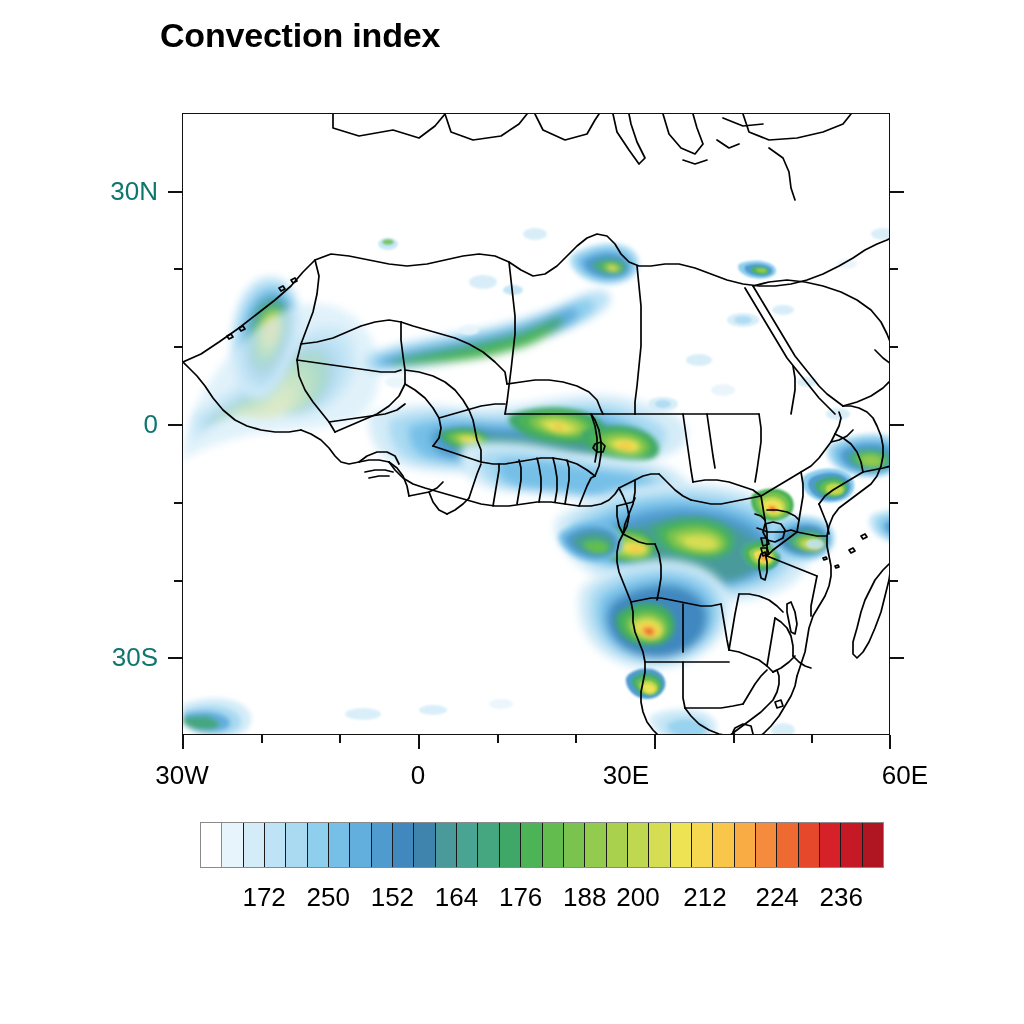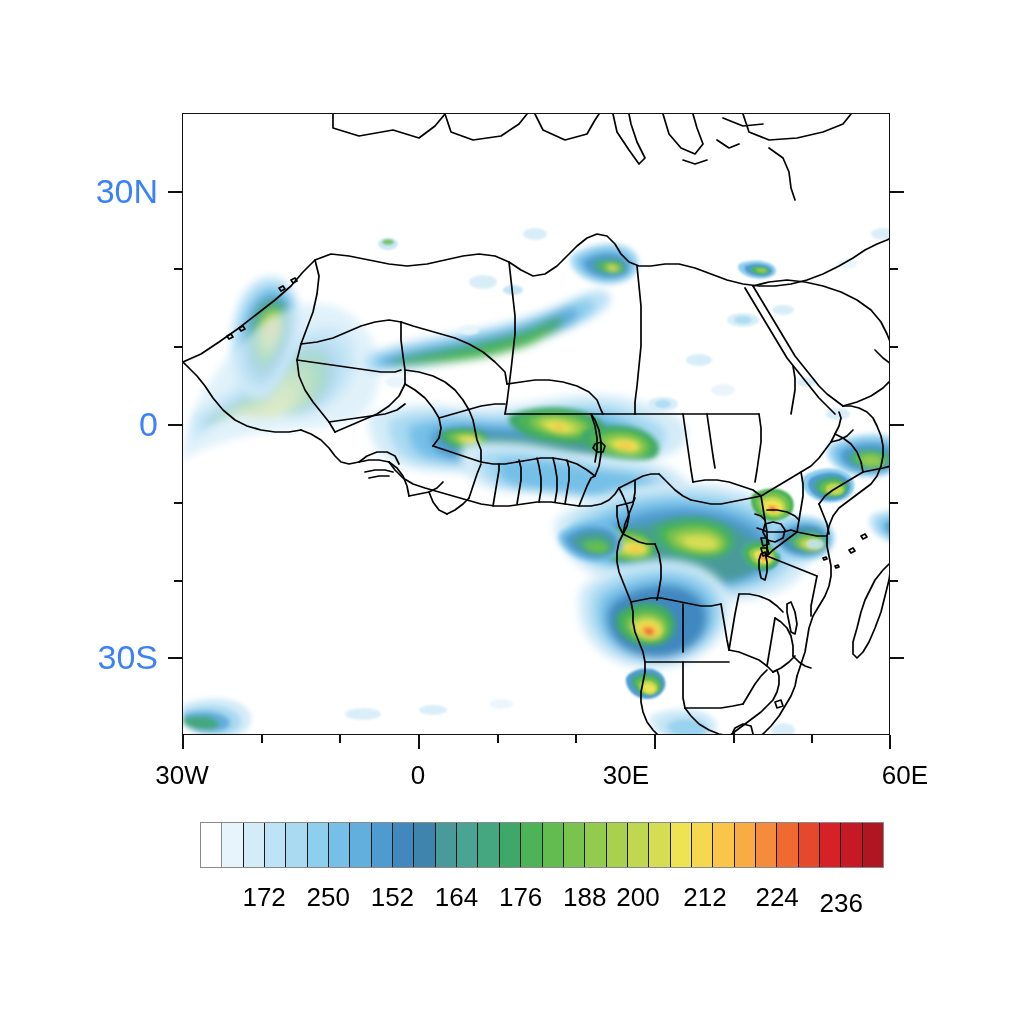--- a/index.html
+++ b/index.html
@@ -34,21 +34,21 @@
   
   .tick{position:absolute;background:#111;}
   .tick.h{width:1.6px;}          
   .tick.v{height:1.6px;}         
 
   .xlab{
     position:absolute;top:760px;font-size:26px;color:#000;
     transform:translateX(-50%);white-space:nowrap;
   }
   .ylab{
-    position:absolute;font-size:34px;color:#3b82f6;
+    position:absolute;font-size:26px;color:#0f766e;
     transform:translateY(-50%);white-space:nowrap;right:0;text-align:center;
   }
   .ylab-wrap{position:absolute;left:96px;width:62px;text-align:right;}
 
   
   #cbar{
     position:absolute;left:200px;top:822px;width:684px;height:46px;
     box-sizing:border-box;border:1px solid #8a8a8a;display:flex;background:#fff;
   }
   #cbar .cell{flex:1 1 0;height:100%;border-right:1px solid #1a1a1a;box-sizing:border-box;}
@@ -57,20 +57,21 @@
   .cblab{
     position:absolute;top:882px;font-size:26px;color:#000;
     transform:translateX(-50%);white-space:nowrap;
   }
 </style>
 </head>
 <body>
 
 <div id="root">
 
+  <div class="title-main">Convection index</div>
 
   <div id="mapframe">
     <div id="mapclip">
       <svg id="mapsvg" viewBox="0 0 708 622" preserveAspectRatio="none">
         <defs>
 
           <filter id="soft" x="-30%" y="-30%" width="160%" height="160%">
             <feGaussianBlur stdDeviation="4.2"></feGaussianBlur>
           </filter>
           <filter id="soft2" x="-30%" y="-30%" width="160%" height="160%">
@@ -800,16 +801,16 @@
   <div id="cbar-labels">
       <div class="cblab" style="left: 264.125px;">172</div>
       <div class="cblab" style="left: 328.25px;">250</div>
       <div class="cblab" style="left: 392.375px;">152</div>
       <div class="cblab" style="left: 456.5px;">164</div>
       <div class="cblab" style="left: 520.625px;">176</div>
       <div class="cblab" style="left: 584.75px;">188</div>
       <div class="cblab" style="left: 638px; text-align: right;">200</div>
       <div class="cblab" style="left: 705px;">212</div>
       <div class="cblab" style="left: 777.125px;">224</div>
-      <div class="cblab" style="left: 841.25px; margin-top: 6px;">236</div>
+      <div class="cblab" style="left: 841.25px;">236</div>
     </div>
 
 </div>
 
 </body></html>

